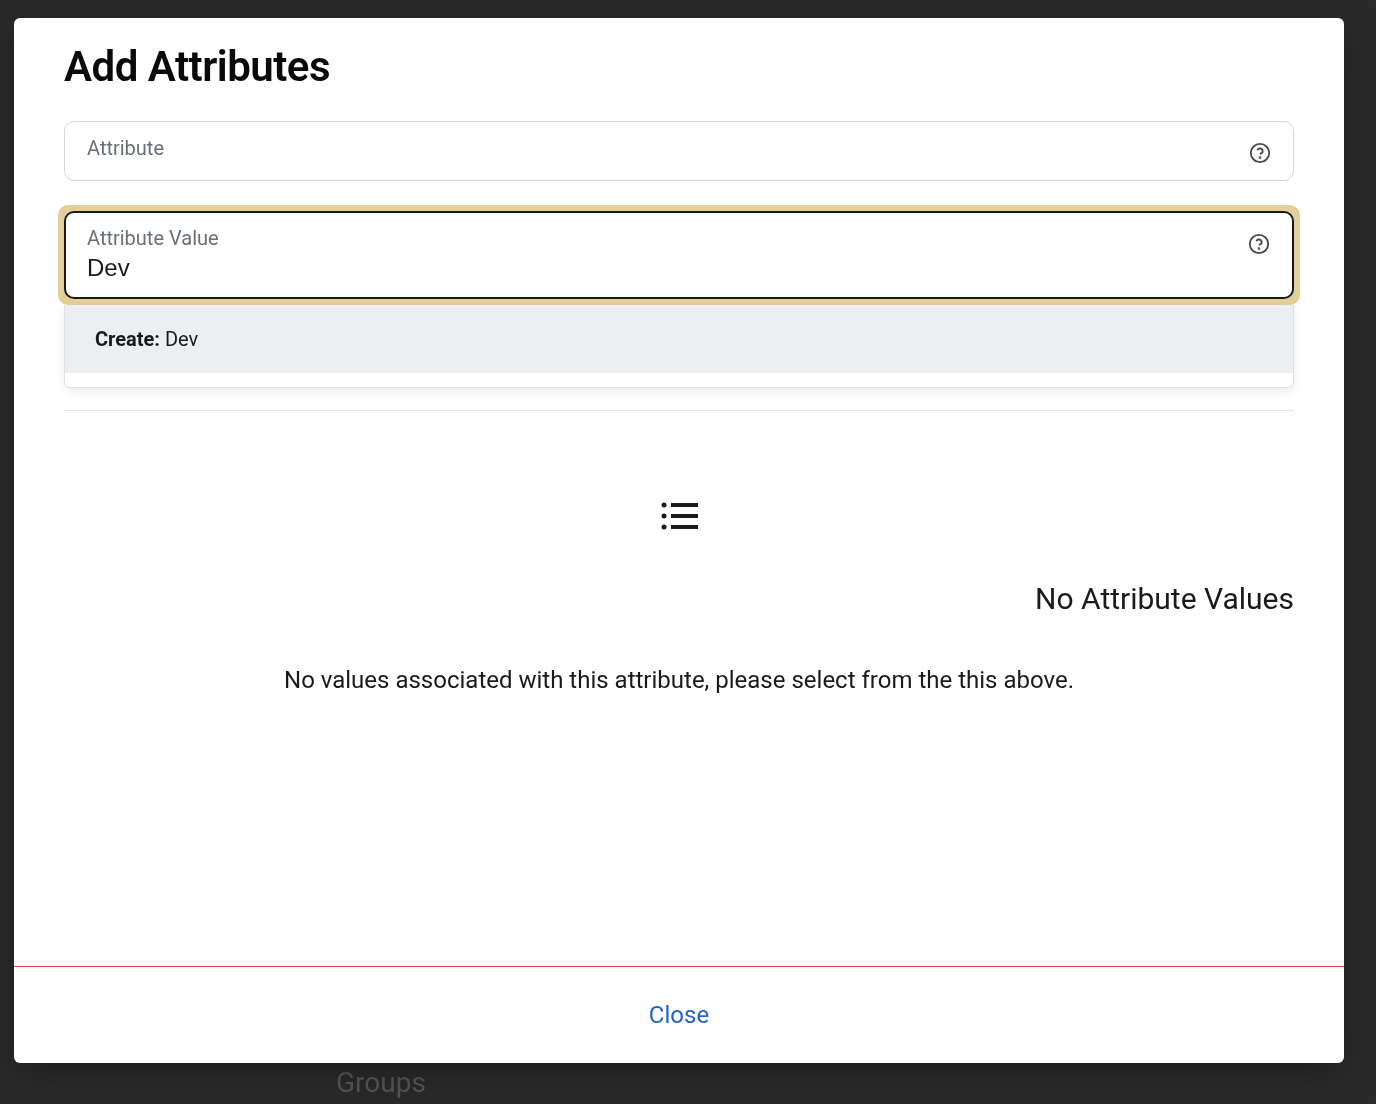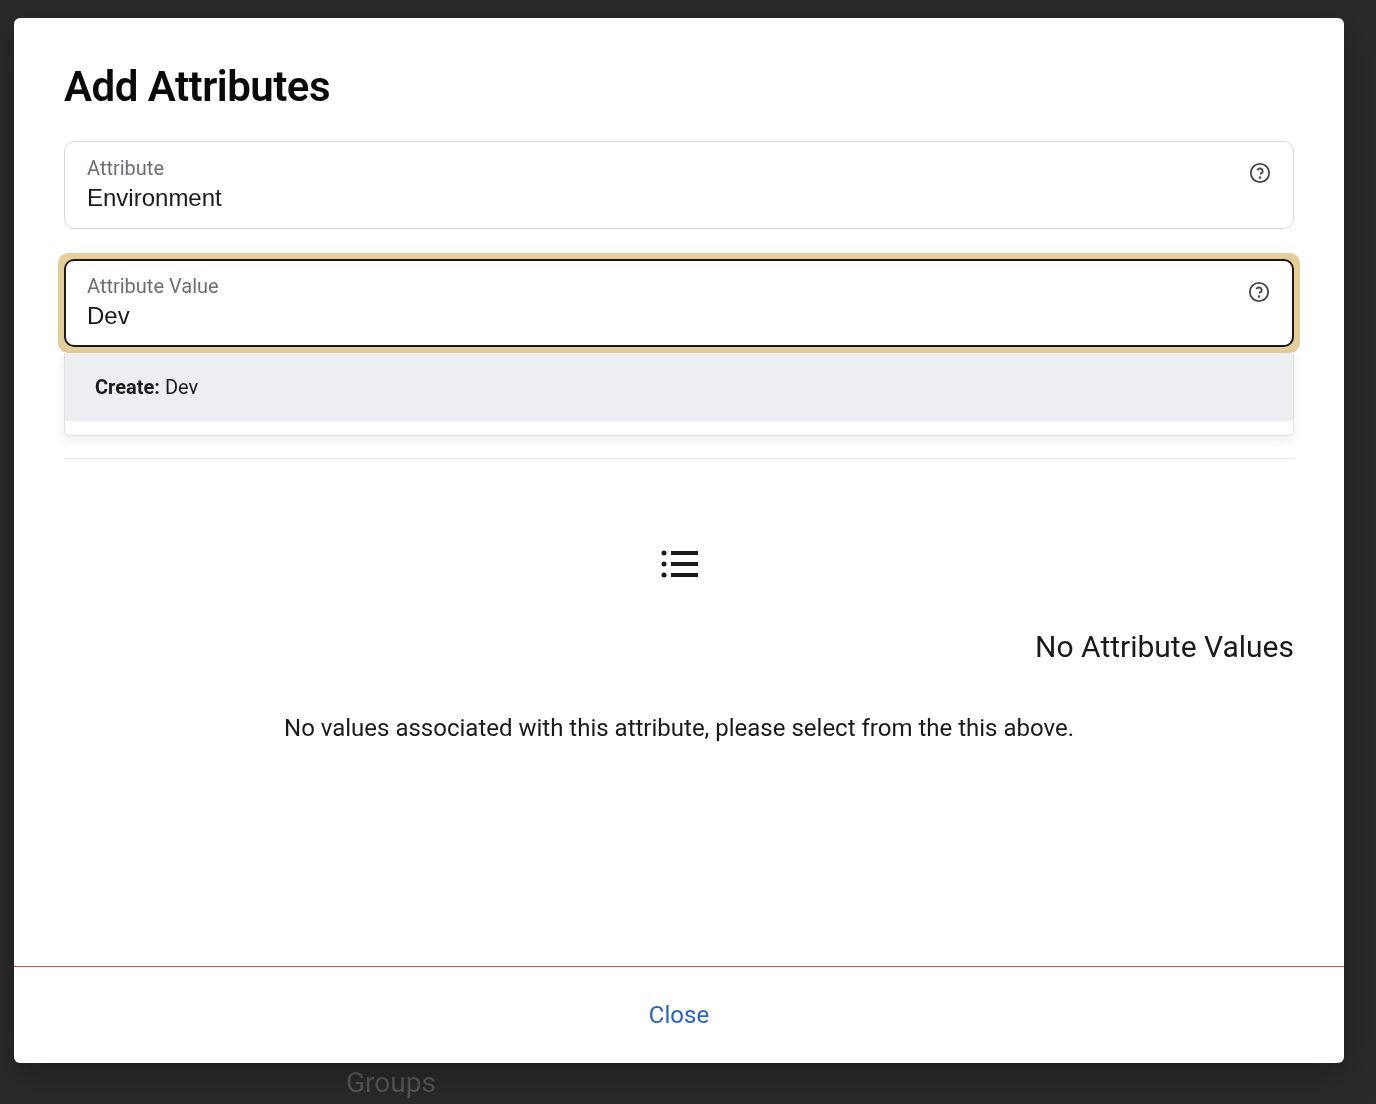--- a/index.html
+++ b/index.html
@@ -16,38 +16,38 @@
       position: relative;
     }
     .backdrop {
       position: absolute;
       inset: 0;
       background: #2a2a2a;
     }
     .bg-text-2 {
       position: absolute;
       top: 1066px;
-      left: 346px;
+      left: 336px;
       color: #555;
       font-size: 28px;
     }
     .modal {
       position: absolute;
       top: 18px;
       left: 14px;
       width: 1330px;
       height: 1045px;
       background: #fff;
       border-radius: 6px;
       display: flex;
       flex-direction: column;
       box-shadow: 0 10px 40px rgba(0,0,0,0.3);
     }
     .modal-body {
-      padding: 44px 50px 30px 50px;
+      padding: 24px 50px 30px 50px;
       flex: 1;
       overflow: hidden;
     }
     .modal-title {
       font-size: 42px;
       font-weight: 600;
       color: #0a0a0a;
       margin-bottom: 30px;
       letter-spacing: -0.5px;
     }
@@ -175,21 +175,20 @@
 <div class="backdrop">
   <div class="bg-text-2">Groups</div>
 </div>
 
 <div class="modal">
   <div class="modal-body">
     <h1 class="modal-title">Add Attributes</h1>
 
     <div class="field">
       <div class="field-label">Attribute</div>
-      <input class="field-value" type="text" value="Environment" style="">
       <div class="field-help">
         <svg width="22" height="22" viewBox="0 0 24 24" fill="none" stroke-width="2">
           <circle cx="12" cy="12" r="10"></circle>
           <path d="M9.1 9a3 3 0 0 1 5.8 1c0 2-3 3-3 3"></path>
           <circle cx="12" cy="17" r="0.5" fill="#4a4a4a"></circle>
         </svg>
       </div>
     </div>
 
     <div class="field-wrap-focused">

